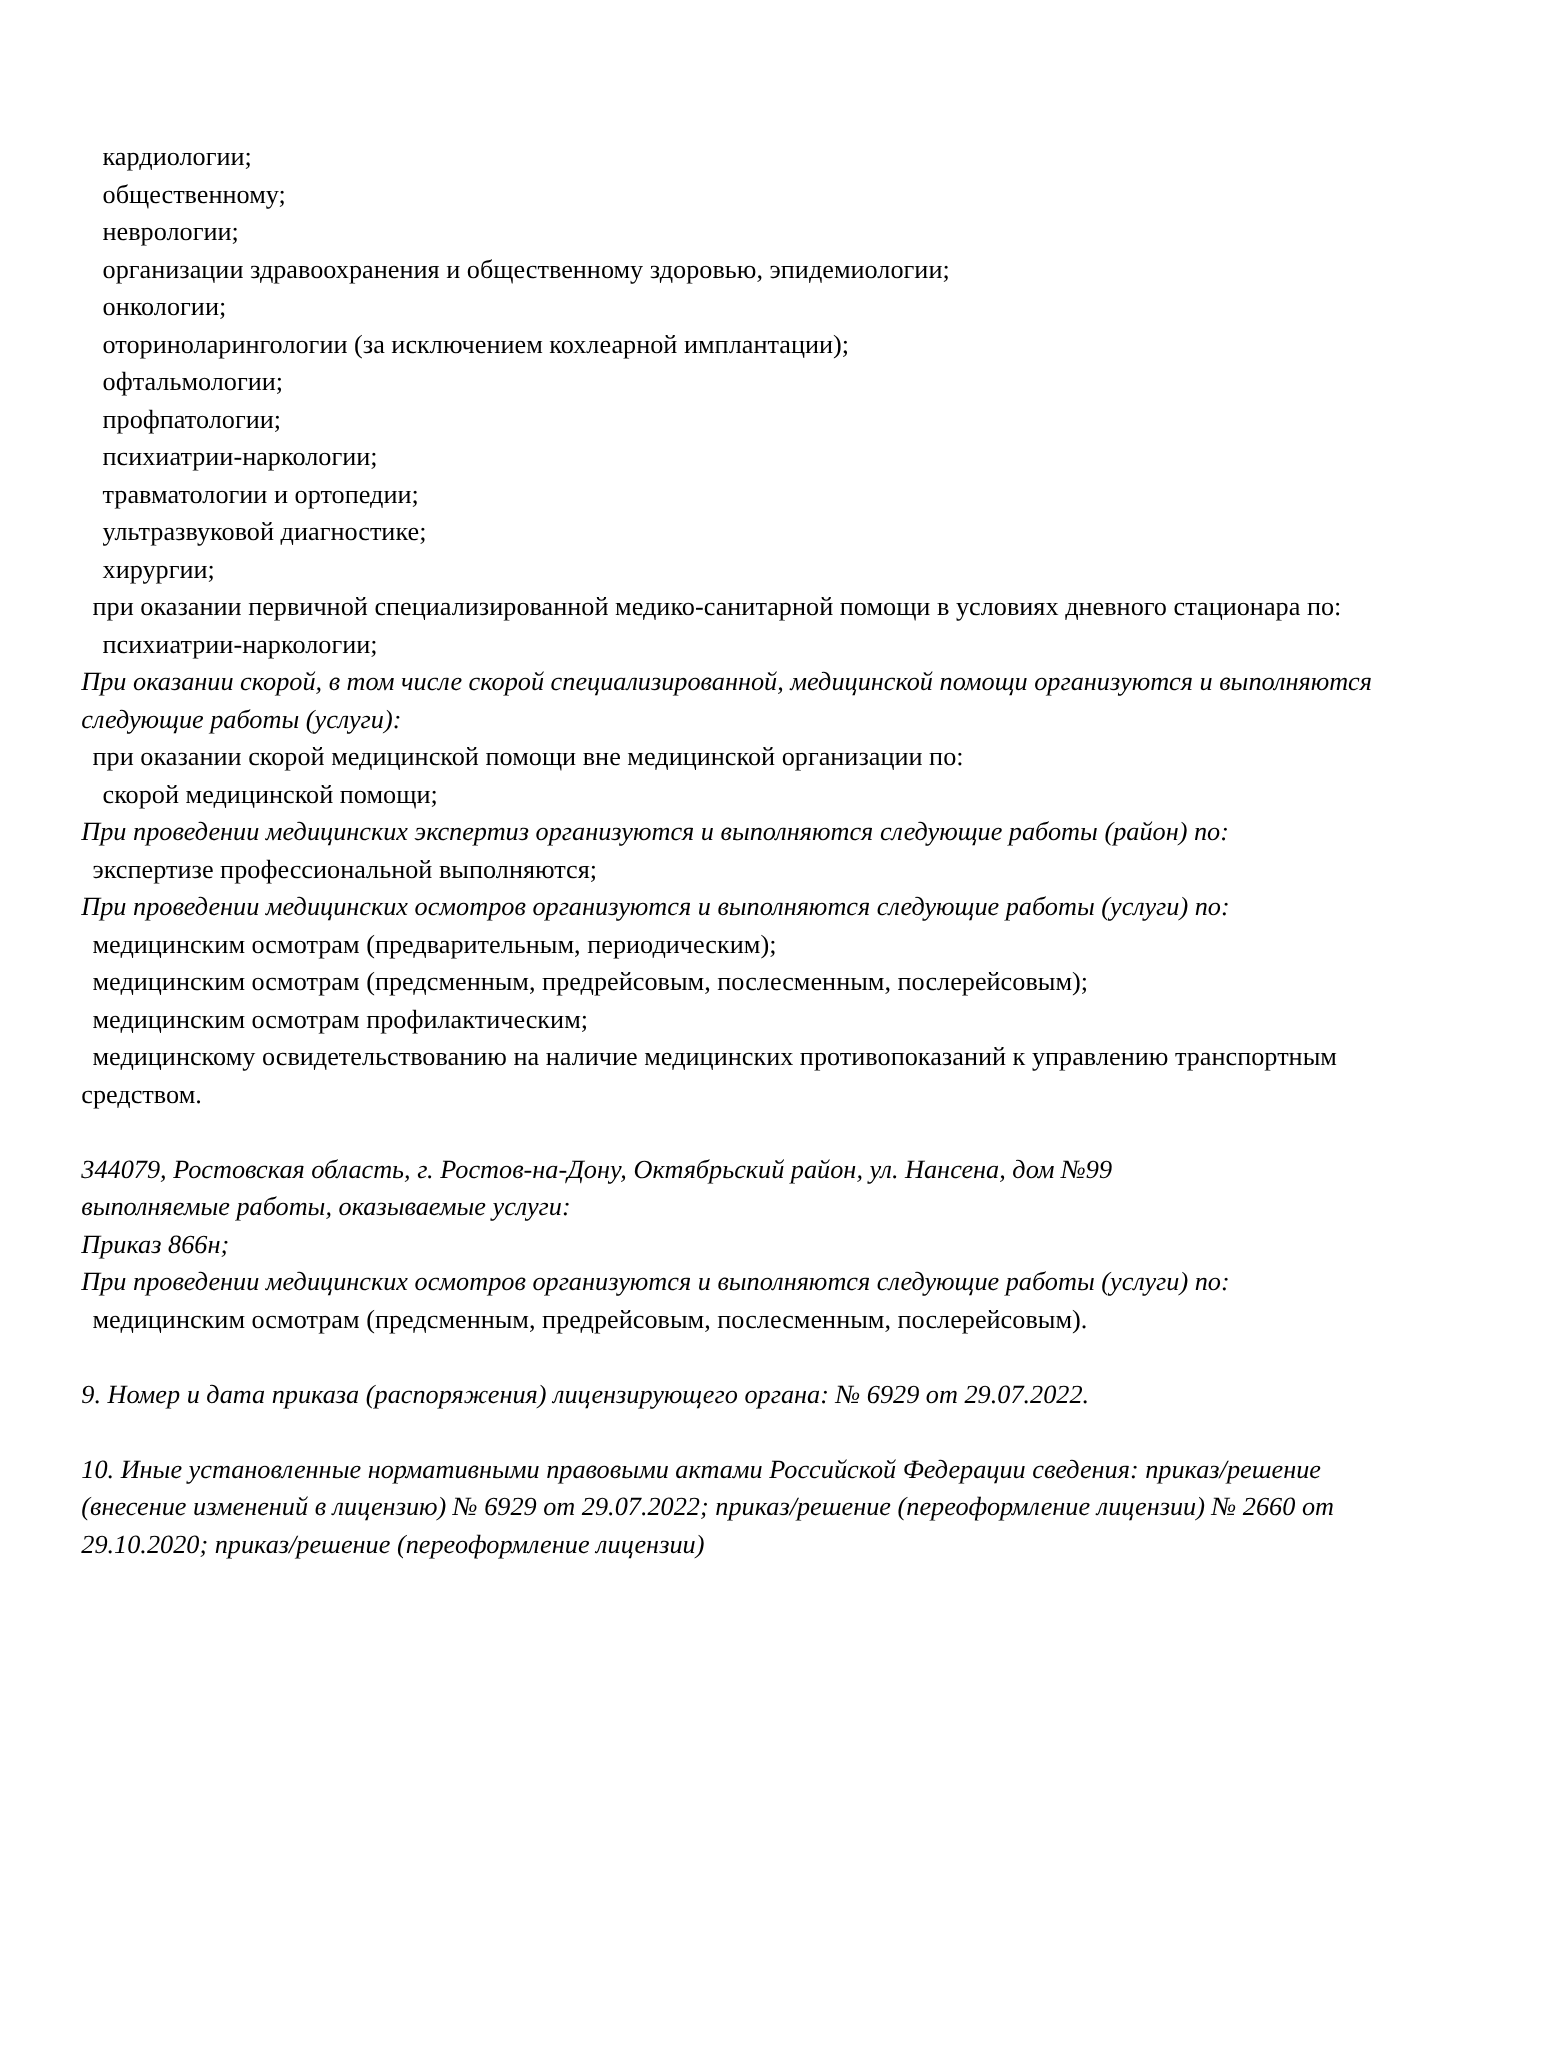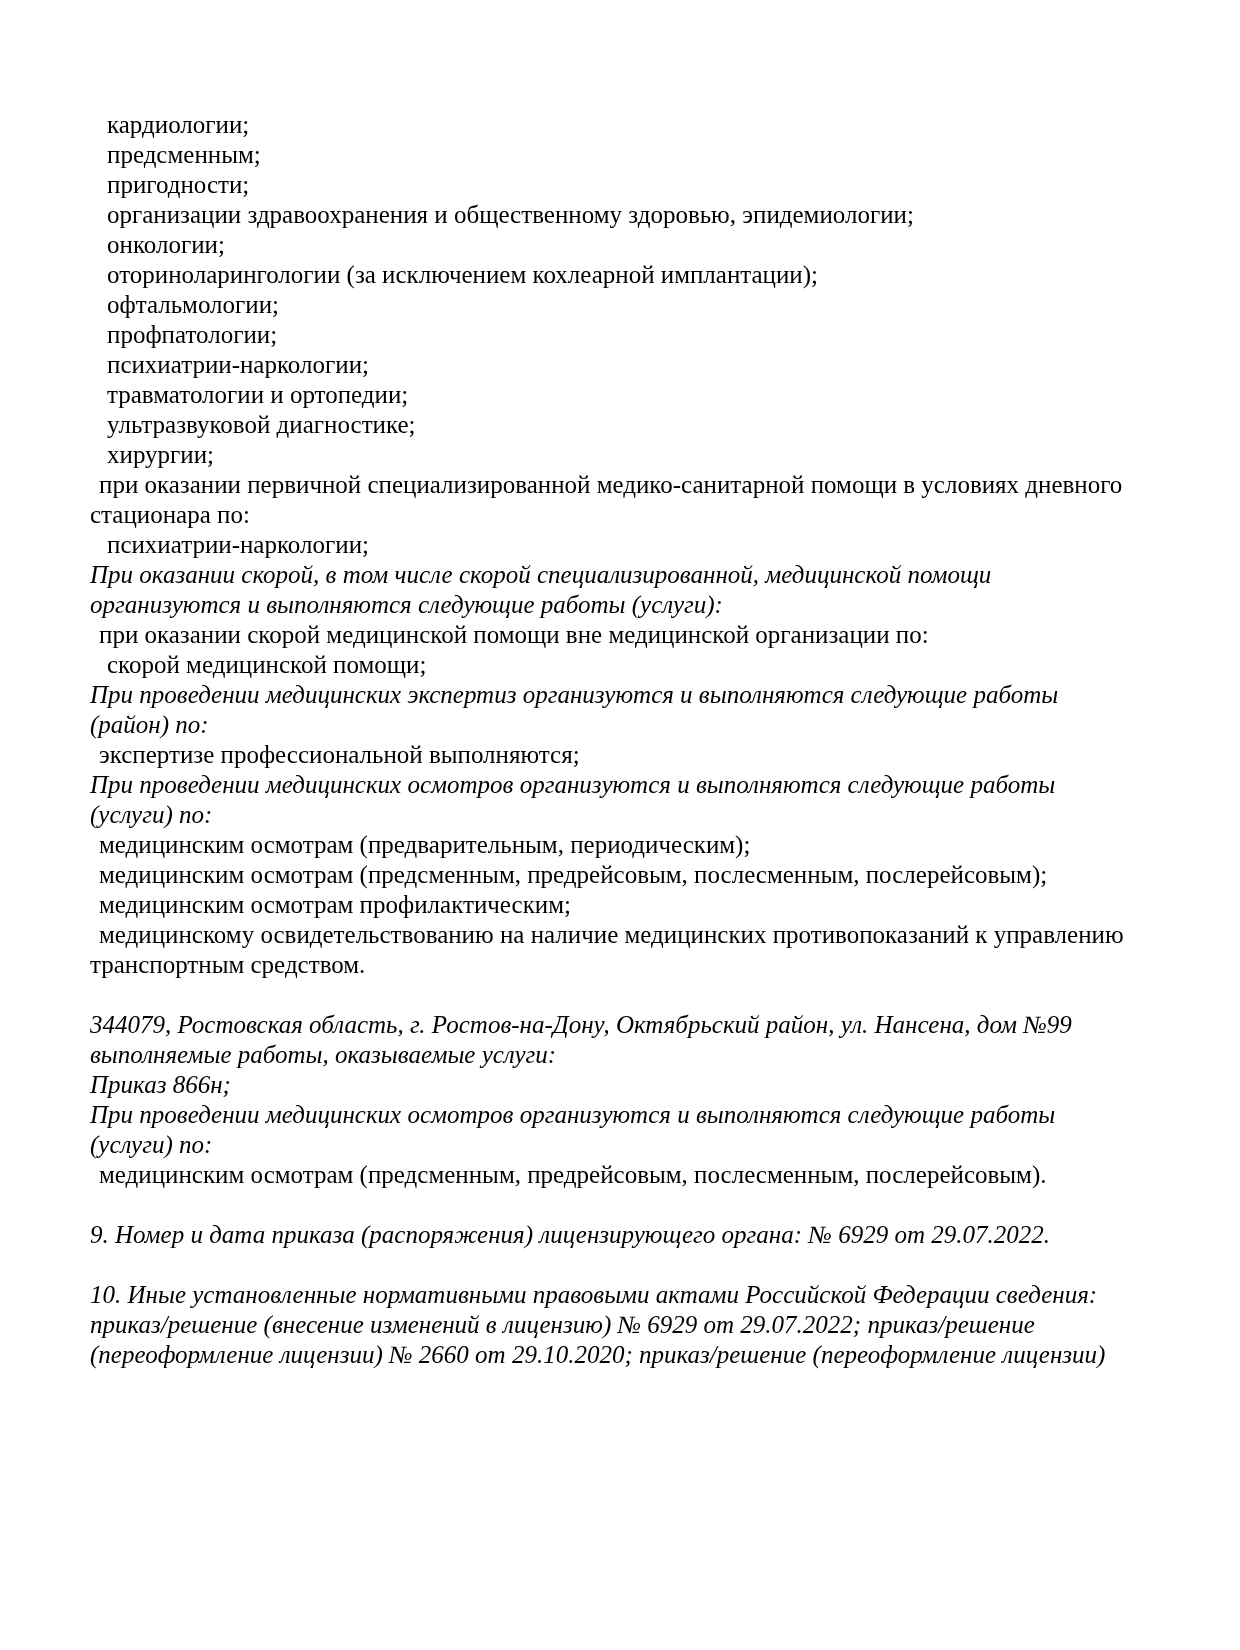--- a/index.html
+++ b/index.html
@@ -7,24 +7,24 @@
     padding: 0;
     background: #ffffff;
   }
   .page {
     position: relative;
     width: 1144px;
     height: 1650px;
     background: #ffffff;
     color: #000000;
     font-family: "Liberation Serif", "DejaVu Serif", serif;
-    font-size: 25px;
+    font-size: 21px;
     line-height: 30px;
     box-sizing: border-box;
-    padding: 110px 55px 0 90px;
+    padding: 110px 55px 0 65px;
     overflow: hidden;
   }
   .doc-text {
     width: 1052px;
   }
   .para {
     margin: 0;
     padding: 0;
     text-align: left;
     word-spacing: normal;
@@ -37,22 +37,22 @@
     padding: 0;
     height: 30px;
   }
 </style>
 </head>
 <body>
 
 <div class="page">
   <div class="doc-text" id="doc-body">
       <p class="para indent-2">кардиологии;</p>
-      <p class="para indent-2">предсменным;</p>
-      <p class="para indent-2">пригодности;</p>
+      <p class="para indent-2">общественному;</p>
+      <p class="para indent-2">неврологии;</p>
       <p class="para indent-2">организации здравоохранения и общественному здоровью, эпидемиологии;</p>
       <p class="para indent-2">онкологии;</p>
       <p class="para indent-2">оториноларингологии (за исключением кохлеарной имплантации);</p>
       <p class="para indent-2">офтальмологии;</p>
       <p class="para indent-2">профпатологии;</p>
       <p class="para indent-2">психиатрии-наркологии;</p>
       <p class="para indent-2">травматологии и ортопедии;</p>
       <p class="para indent-2">ультразвуковой диагностике;</p>
       <p class="para indent-2">хирургии;</p>
       <p class="para indent-1">при оказании первичной специализированной медико-санитарной помощи в условиях дневного стационара по:</p>

